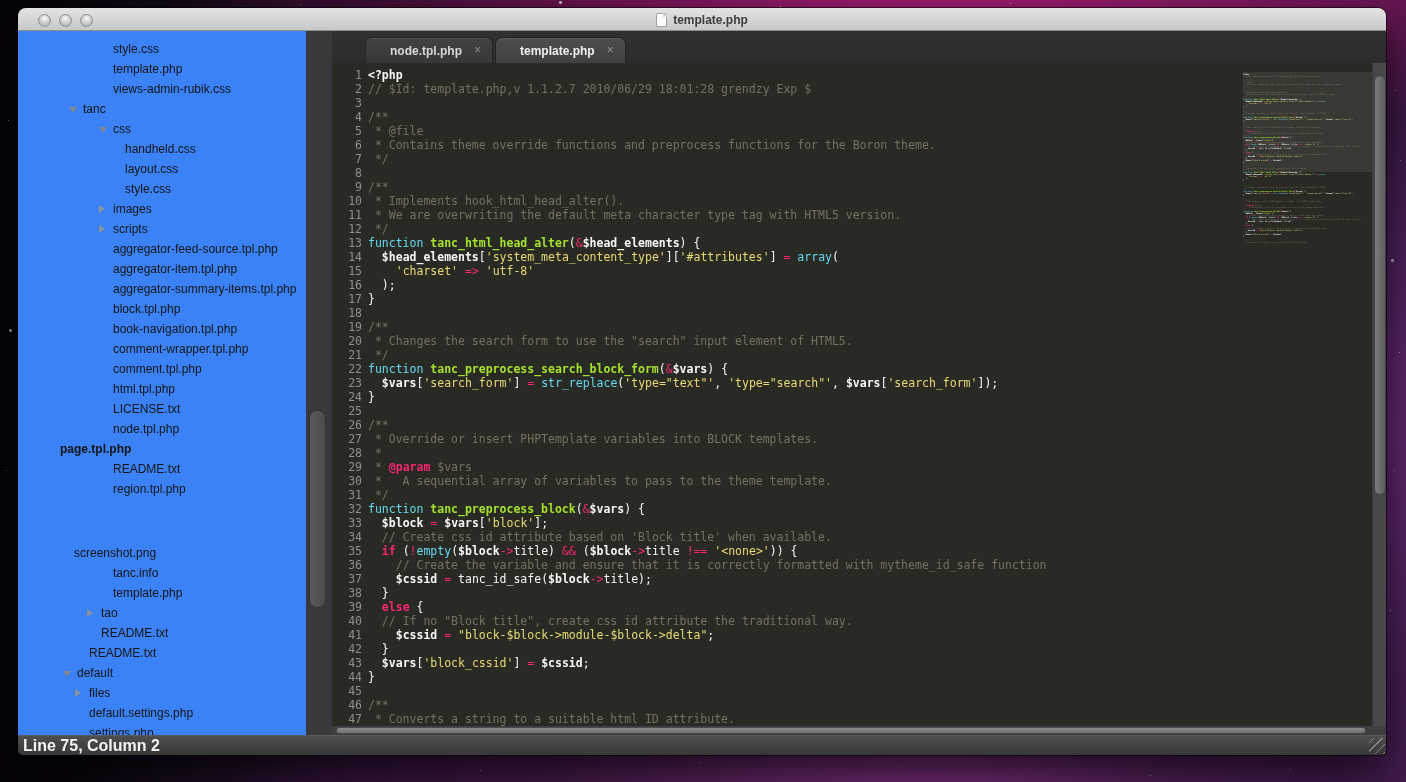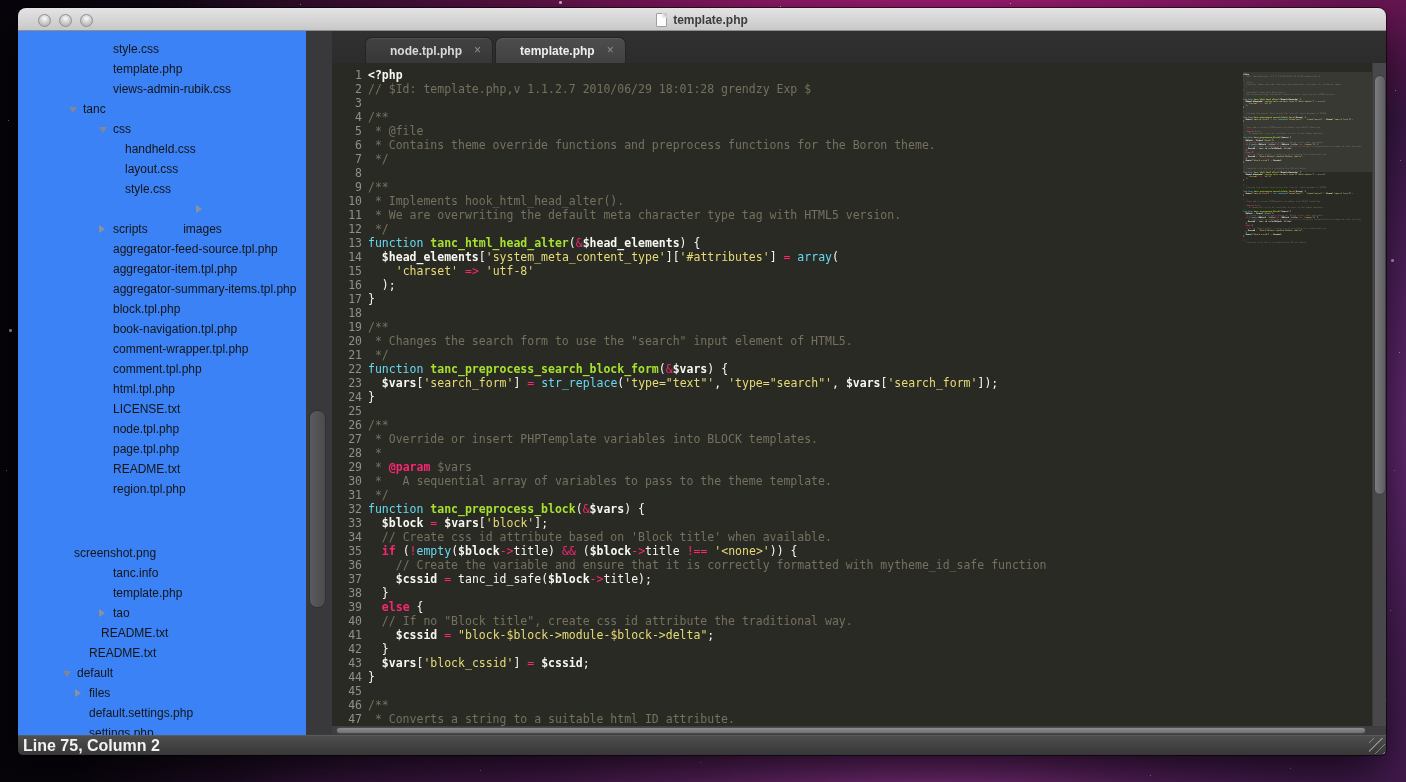--- a/index.html
+++ b/index.html
@@ -167,21 +167,21 @@
           </div>
           <div class="sb-row" style="padding-left: 107px;">
             <span>handheld.css</span>
           </div>
           <div class="sb-row" style="padding-left: 107px;">
             <span>layout.css</span>
           </div>
           <div class="sb-row" style="padding-left: 107px;">
             <span>style.css</span>
           </div>
-          <div class="sb-row" style="padding-left: 81px; flex-direction: column;">
+          <div class="sb-row" style="padding-left: 81px;">
             <span class="sb-arrow"><span class="tri-right" style="display: inline-block;"></span></span>
             <span>images</span>
           </div>
           <div class="sb-row" style="padding-left: 81px;">
             <span class="sb-arrow"><span class="tri-right" style="display: inline-block;"></span></span>
             <span>scripts</span>
           </div>
           <div class="sb-row" style="padding-left: 95px;">
             <span>aggregator-feed-source.tpl.php</span>
           </div>
@@ -205,39 +205,39 @@
           </div>
           <div class="sb-row" style="padding-left: 95px;">
             <span>html.tpl.php</span>
           </div>
           <div class="sb-row" style="padding-left: 95px;">
             <span>LICENSE.txt</span>
           </div>
           <div class="sb-row" style="padding-left: 95px;">
             <span>node.tpl.php</span>
           </div>
-          <div class="sb-row" style="padding-left: 95px;">
+          <div class="sb-row" style="padding-left: 42px; font-weight: bold;">
             <span>page.tpl.php</span>
           </div>
           <div class="sb-row" style="padding-left: 95px;">
             <span>README.txt</span>
           </div>
           <div class="sb-row" style="padding-left: 95px;">
             <span>region.tpl.php</span>
           </div>
           <div class="sb-row" style="padding-left: 56px; margin-top: 44px;">
             <span>screenshot.png</span>
           </div>
           <div class="sb-row" style="padding-left: 95px;">
             <span>tanc.info</span>
           </div>
           <div class="sb-row" style="padding-left: 95px;">
             <span>template.php</span>
           </div>
-          <div class="sb-row" style="padding-left: 69px; margin-left: 12px;">
+          <div class="sb-row" style="padding-left: 69px;">
             <span class="sb-arrow"><span class="tri-right" style="display: inline-block;"></span></span>
             <span>tao</span>
           </div>
           <div class="sb-row" style="padding-left: 83px;">
             <span>README.txt</span>
           </div>
           <div class="sb-row" style="padding-left: 71px;">
             <span>README.txt</span>
           </div>
           <div class="sb-row" style="padding-left: 45px;">

